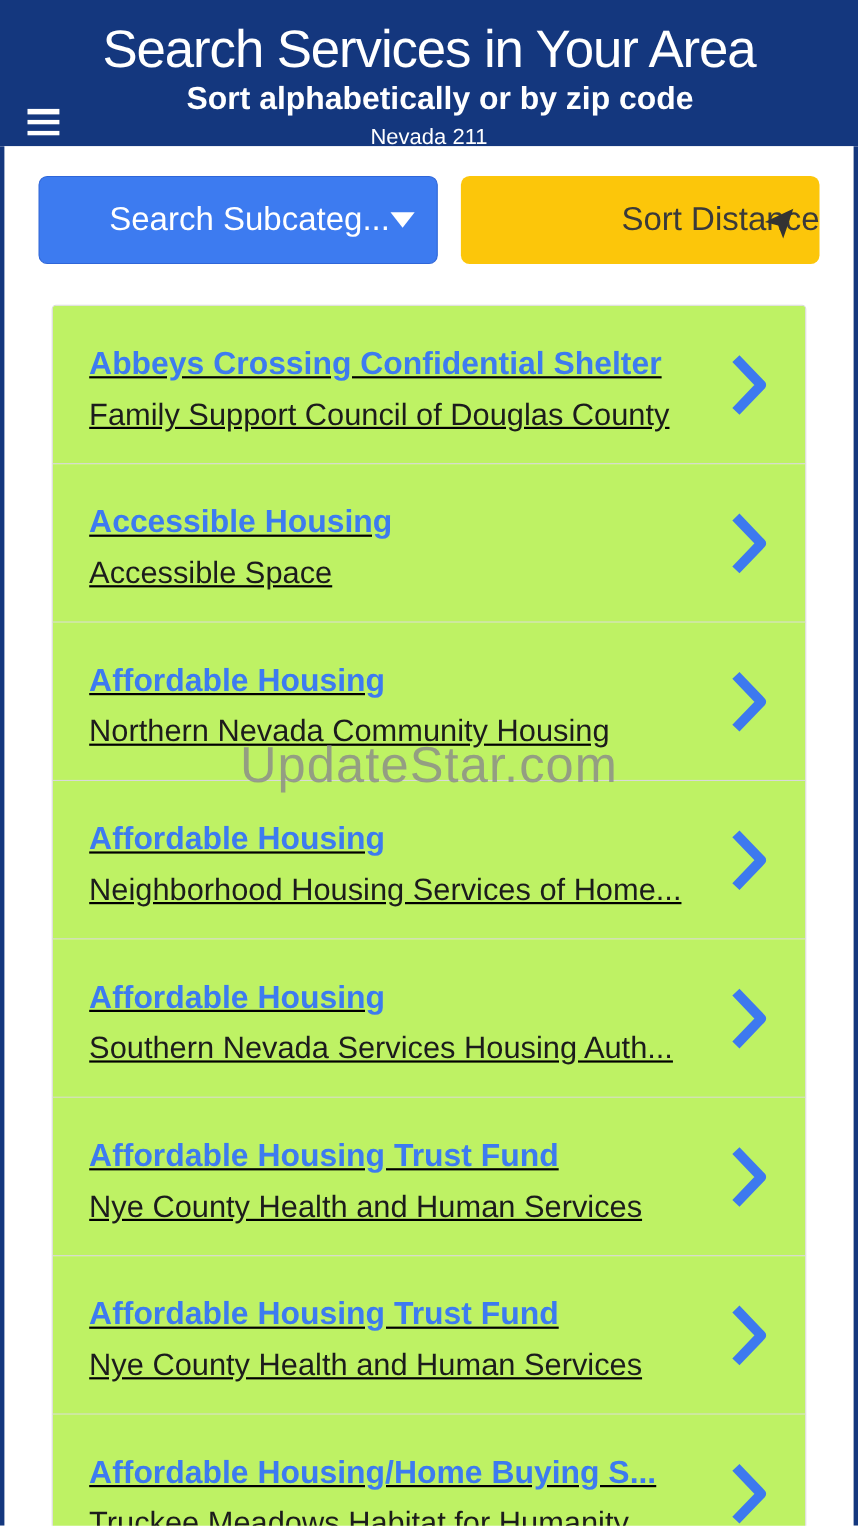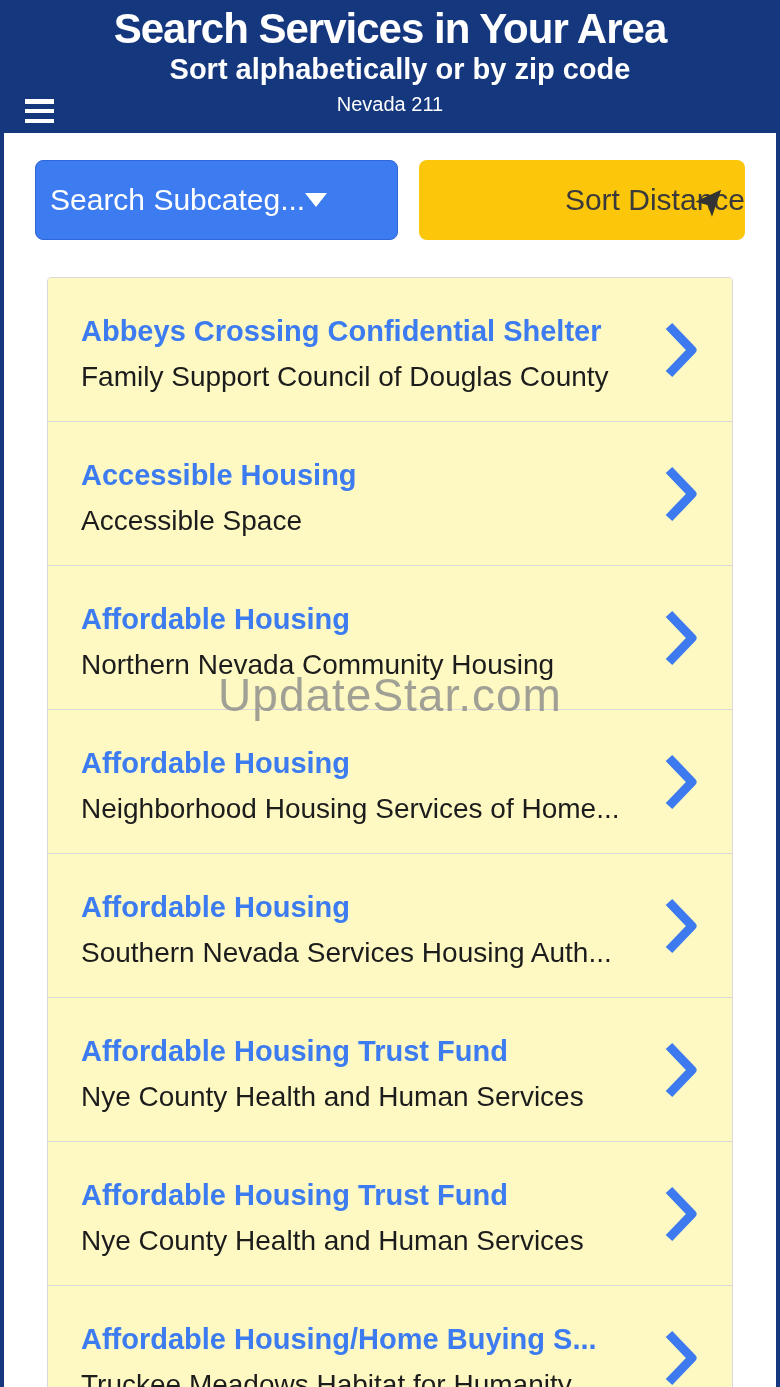--- a/index.html
+++ b/index.html
@@ -13,23 +13,23 @@
 
   
   .header {
     position: relative;
     width: 100%; height: 133px;
     background: #14377E;
     color: #fff;
     text-align: center;
   }
   .header-title {
-    padding-top: 6px;
-    font-size: 42px;
-    font-weight: bold;
+    padding-top: 20px;
+    font-size: 48px;
+    font-weight: normal;
     letter-spacing: -1px;
     line-height: 1.1;
   }
   .header-subtitle {
     font-size: 29px;
     font-weight: bold;
     margin-top: 2px;
     line-height: 1.1;
     margin-left: 20px;
   }
@@ -69,21 +69,21 @@
     border-radius: 8px;
     font-family: "Liberation Sans", sans-serif;
     font-size: 30px;
     display: flex; align-items: center;
     cursor: pointer;
     position: relative;
   }
   .btn-dropdown {
     background: #3D7BF0;
     color: #ffffff;
-    justify-content: flex-start;
+    justify-content: flex-end;
     padding: 0 20px 0 14px;
     border: 1px solid #2f66d8;
   }
   .caret-down {
     width: 0; height: 0;
     border-left: 11px solid transparent;
     border-right: 11px solid transparent;
     border-top: 14px solid #ffffff;
   }
   .btn-sort {
@@ -106,21 +106,22 @@
     border-radius: 4px;
     background: #fff;
     overflow: hidden;
   }
   .service-item {
     position: relative;
     height: 144px;
     padding: 38px 90px 0 33px;
     border-bottom: 1px solid #d9d9d9;
     cursor: pointer;
-    background: #fef9c3;
+    background: #bef264;
+    text-decoration: underline;
   }
   .service-item:last-child { border-bottom: none; }
   .service-title {
     color: #3D7BF0;
     font-size: 29px;
     font-weight: bold;
     white-space: nowrap;
     overflow: hidden;
     line-height: 1.1;
   }

